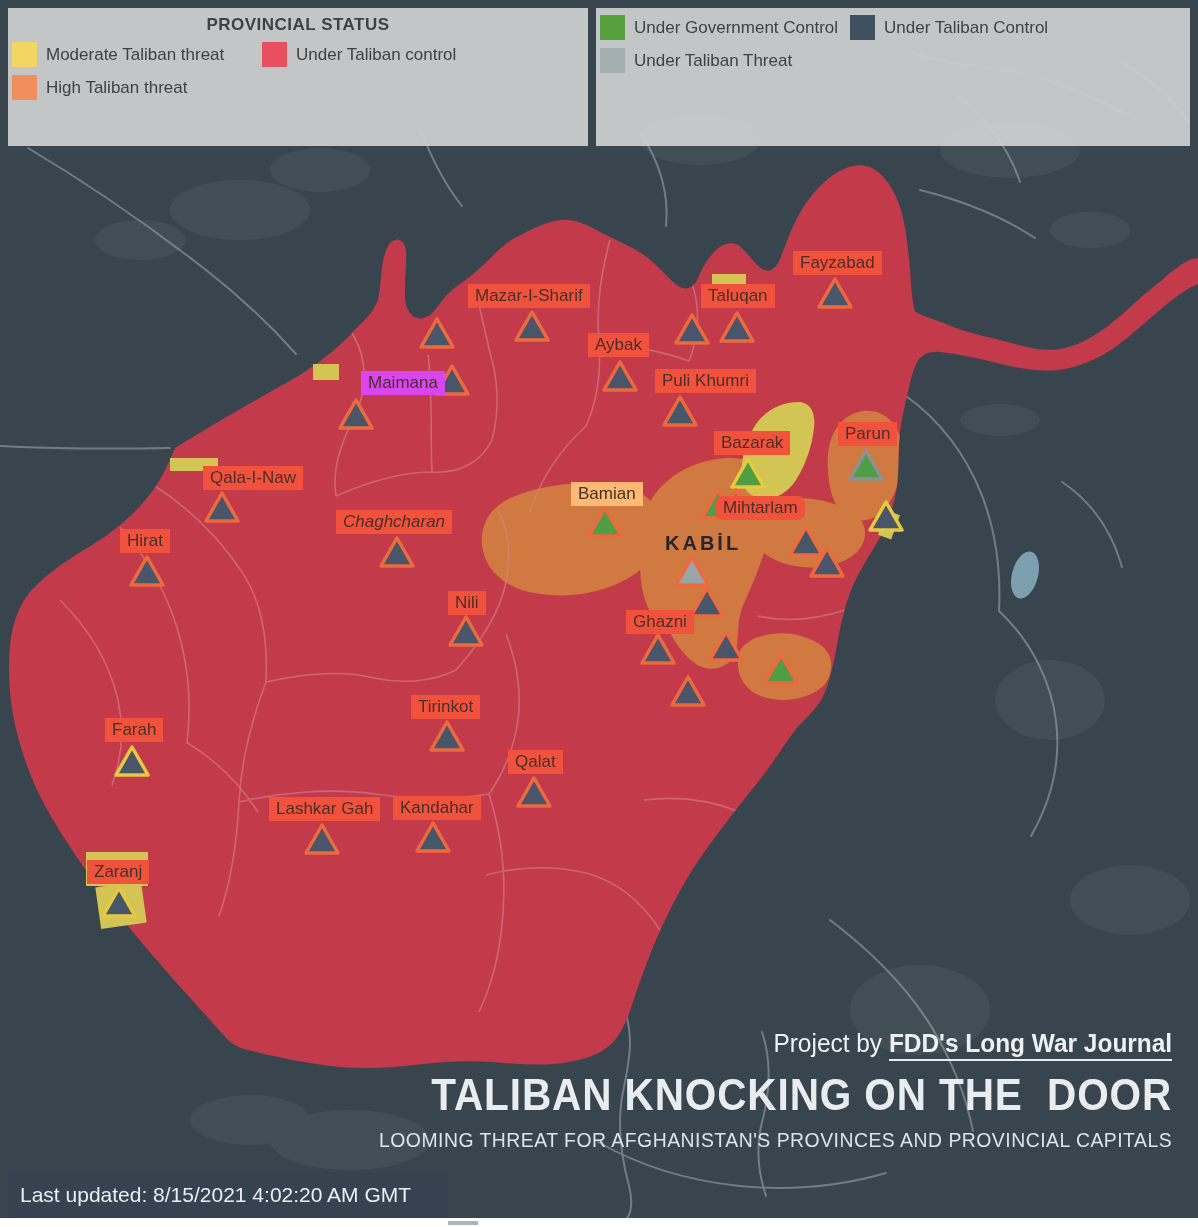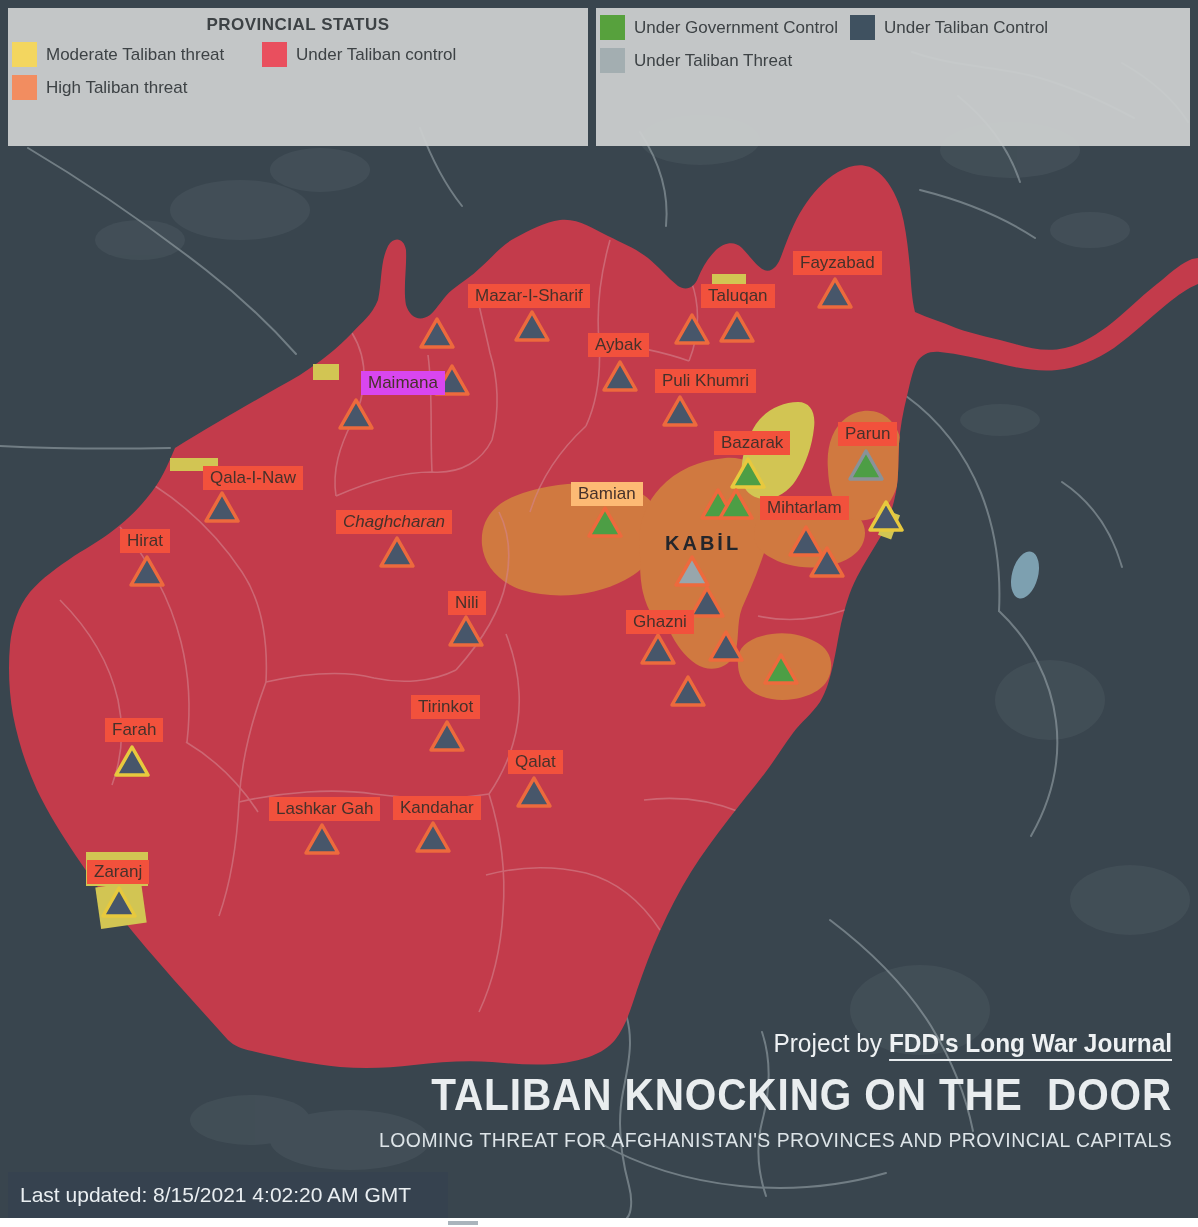--- a/index.html
+++ b/index.html
@@ -255,21 +255,21 @@
         <div class="city-label" style="left: 701px; top: 284px; background: rgb(242, 81, 60); color: rgb(70, 49, 43);">Taluqan</div>
         <div class="city-label" style="left: 468px; top: 284px; background: rgb(242, 81, 60); color: rgb(70, 49, 43);">Mazar-I-Sharif</div>
         <div class="city-label" style="left: 588px; top: 333px; background: rgb(242, 81, 60); color: rgb(70, 49, 43);">Aybak</div>
         <div class="city-label" style="left: 627px; top: 369px; background: rgb(242, 81, 60); color: rgb(70, 49, 43); margin-left: 28px;">Puli Khumri</div>
         <div class="city-label" style="left: 315px; top: 371px; background: #d946ef; color: rgb(70, 49, 43); margin-left: 46px;">Maimana</div>
         <div class="city-label" style="left: 714px; top: 431px; background: rgb(242, 81, 60); color: rgb(70, 49, 43);">Bazarak</div>
         <div class="city-label" style="left: 838px; top: 422px; background: rgb(242, 81, 60); color: rgb(70, 49, 43);">Parun</div>
         <div class="city-label" style="left: 171px; top: 466px; background: rgb(242, 81, 60); color: rgb(70, 49, 43); margin-left: 32px;">Qala-I-Naw</div>
         <div class="city-label" style="left: 571px; top: 482px; background: #fdba74; color: rgb(70, 49, 43);">Bamian</div>
         <div class="city-label" style="left: 336px; top: 510px; background: rgb(242, 81, 60); color: rgb(70, 49, 43); font-style: italic;">Chaghcharan</div>
-        <div class="city-label" style="left: 760px; top: 496px; background: rgb(242, 81, 60); color: rgb(70, 49, 43);">Mihtarlam</div>
+        <div class="city-label" style="left: 716px; top: 496px; background: rgb(242, 81, 60); color: rgb(70, 49, 43); border-radius: 7px;">Mihtarlam</div>
         <div class="city-label" style="left: 120px; top: 529px; background: rgb(242, 81, 60); color: rgb(70, 49, 43);">Hirat</div>
         <div class="city-label capital-plain" style="left: 665px; top: 533px;">KABİL</div>
         <div class="city-label" style="left: 448px; top: 591px; background: rgb(242, 81, 60); color: rgb(70, 49, 43);">Nili</div>
         <div class="city-label" style="left: 626px; top: 610px; background: rgb(242, 81, 60); color: rgb(70, 49, 43);">Ghazni</div>
         <div class="city-label" style="left: 411px; top: 695px; background: rgb(242, 81, 60); color: rgb(70, 49, 43);">Tirinkot</div>
         <div class="city-label" style="left: 105px; top: 718px; background: rgb(242, 81, 60); color: rgb(70, 49, 43);">Farah</div>
         <div class="city-label" style="left: 508px; top: 750px; background: rgb(242, 81, 60); color: rgb(70, 49, 43);">Qalat</div>
         <div class="city-label" style="left: 269px; top: 797px; background: rgb(242, 81, 60); color: rgb(70, 49, 43);">Lashkar Gah</div>
         <div class="city-label" style="left: 393px; top: 796px; background: rgb(242, 81, 60); color: rgb(70, 49, 43);">Kandahar</div>
         <div class="city-label" style="left: 87px; top: 860px; background: rgb(242, 81, 60); color: rgb(70, 49, 43);">Zaranj</div>

